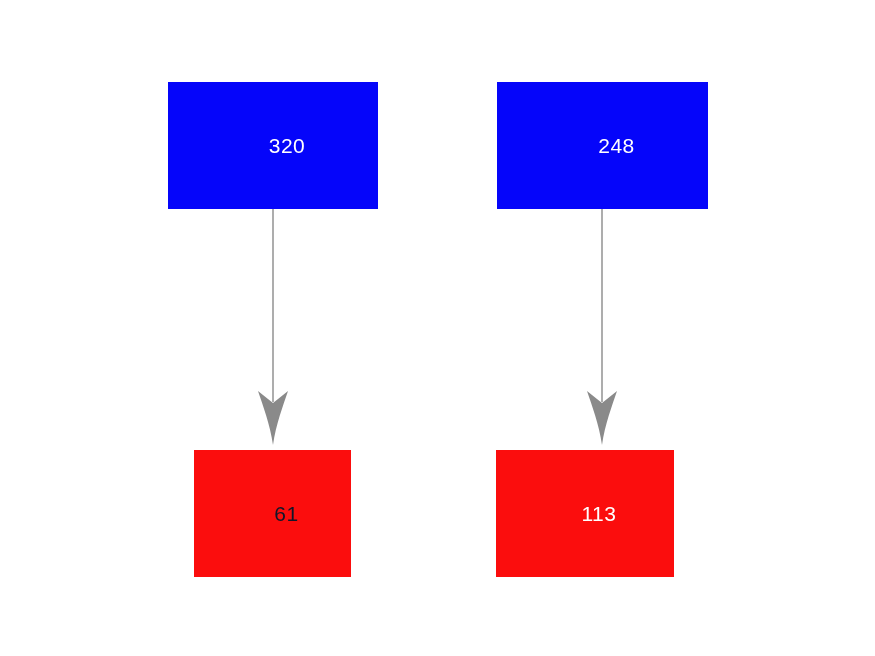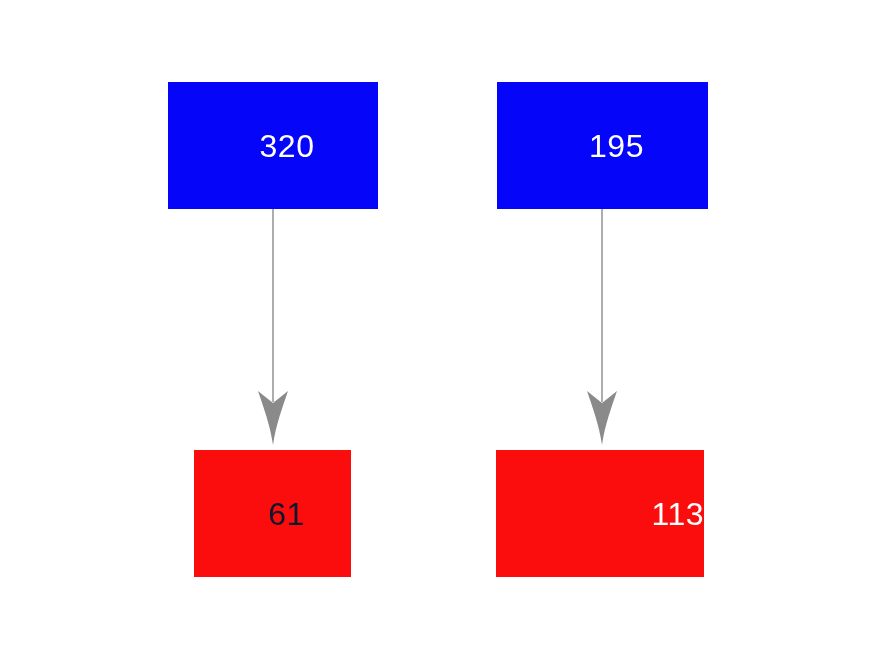--- a/index.html
+++ b/index.html
@@ -18,52 +18,52 @@
     height: 656px;
     background: #ffffff;
   }
   .node {
     position: absolute;
     display: flex;
     align-items: center;
     justify-content: center;
   }
   .node-label {
-    font-size: 32px;
+    font-size: 21px;
     letter-spacing: 0.5px;
     line-height: 1;
     user-select: none;
     margin-left: 28px;
   }
   
   .node-src-1 { left: 168px; top: 82px;  width: 210px; height: 127px; }
   .node-src-2 { left: 497px; top: 82px;  width: 211px; height: 127px; }
   .node-dst-1 { left: 194px; top: 450px; width: 157px; height: 127px; }
-  .node-dst-2 { left: 496px; top: 450px; width: 208px; height: 127px; justify-content: flex-end; }
+  .node-dst-2 { left: 496px; top: 450px; width: 178px; height: 127px; }
   
   .arrow {
     position: absolute;
     width: 32px;
     height: 240px;
     top: 209px;
   }
   .arrow-1 { left: 257px; }
   .arrow-2 { left: 586px; }
 </style>
 </head>
 <body>
 
 <div class="stage" style="background-color: rgb(255, 255, 255);">
 
   <div class="node node-src-1" style="background-color: rgb(5, 5, 250);">
     <span class="node-label" style="color: rgb(255, 255, 255);">320</span>
   </div>
 
   <div class="node node-src-2" style="background-color: rgb(5, 5, 250);">
-    <span class="node-label" style="color: rgb(255, 255, 255);">195</span>
+    <span class="node-label" style="color: rgb(255, 255, 255);">248</span>
   </div>
 
   <div class="node node-dst-1" style="background-color: rgb(251, 13, 13);">
     <span class="node-label" style="color: #0f172a;">61</span>
   </div>
 
   <div class="node node-dst-2" style="background-color: rgb(251, 13, 13);">
     <span class="node-label" style="color: rgb(255, 255, 255);">113</span>
   </div>
 

